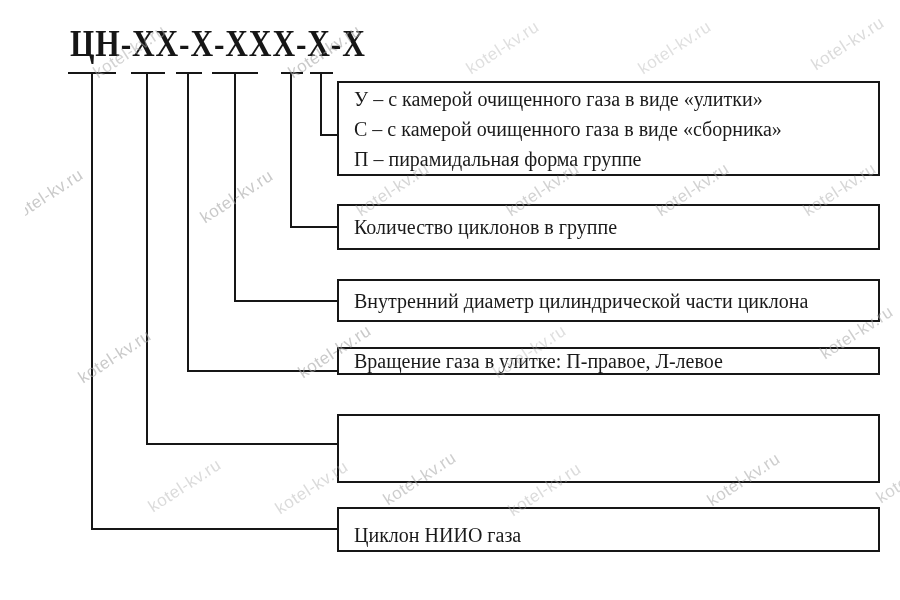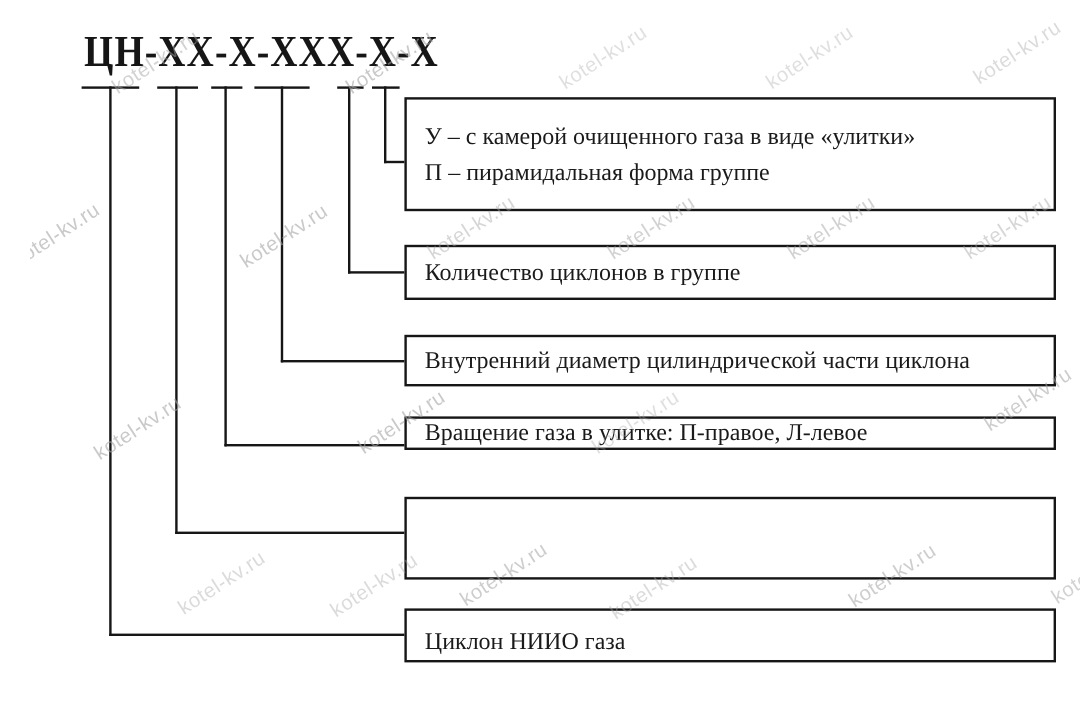--- a/index.html
+++ b/index.html
@@ -59,20 +59,21 @@
 
   <div class="ln" style="left:66px;top:528px;width:248px;height:2px"></div>
   <div class="ln" style="left:121px;top:443px;width:193px;height:2px"></div>
   <div class="ln" style="left:162px;top:370px;width:152px;height:2px"></div>
   <div class="ln" style="left:209px;top:300px;width:105px;height:2px"></div>
   <div class="ln" style="left:265px;top:226px;width:49px;height:2px"></div>
   <div class="ln" style="left:295px;top:134px;width:19px;height:2px"></div>
 
   <div class="box box1">
     <div class="bl">У – с камерой очищенного газа в виде «улитки»</div>
+    <div class="bl">С – с камерой очищенного газа в виде «сборника»</div>
     <div class="bl">П – пирамидальная форма группе</div>
   </div>
 
   <div class="box box3">
     <div class="bl">Внутренний диаметр цилиндрической части циклона</div>
   </div>
 
   <div class="box box2">
     <div class="bl">Количество циклонов в группе</div>
   </div>

